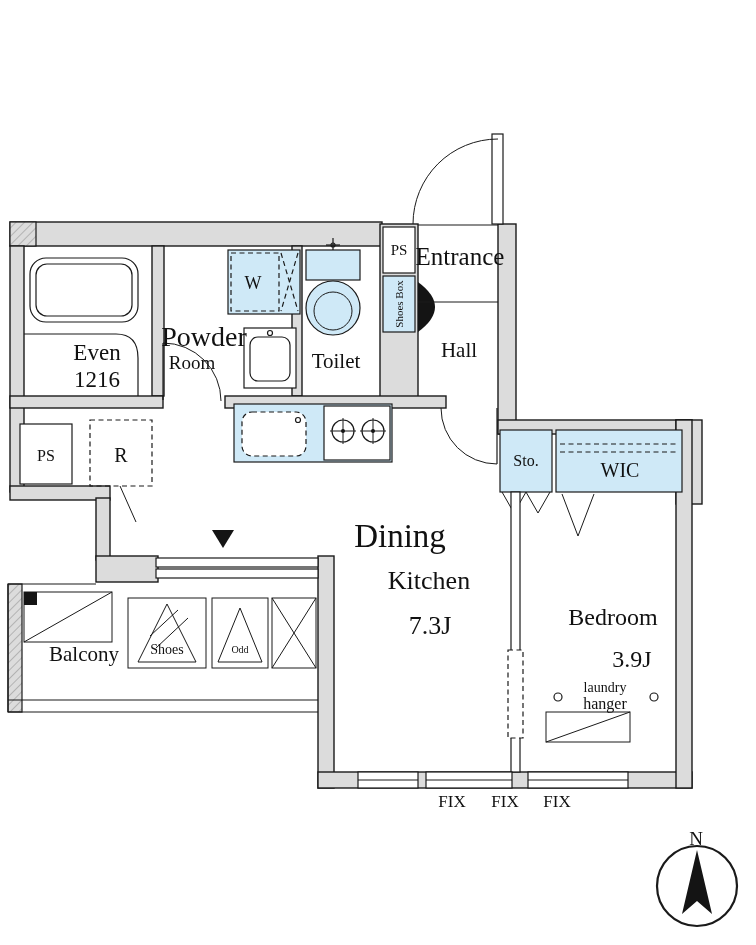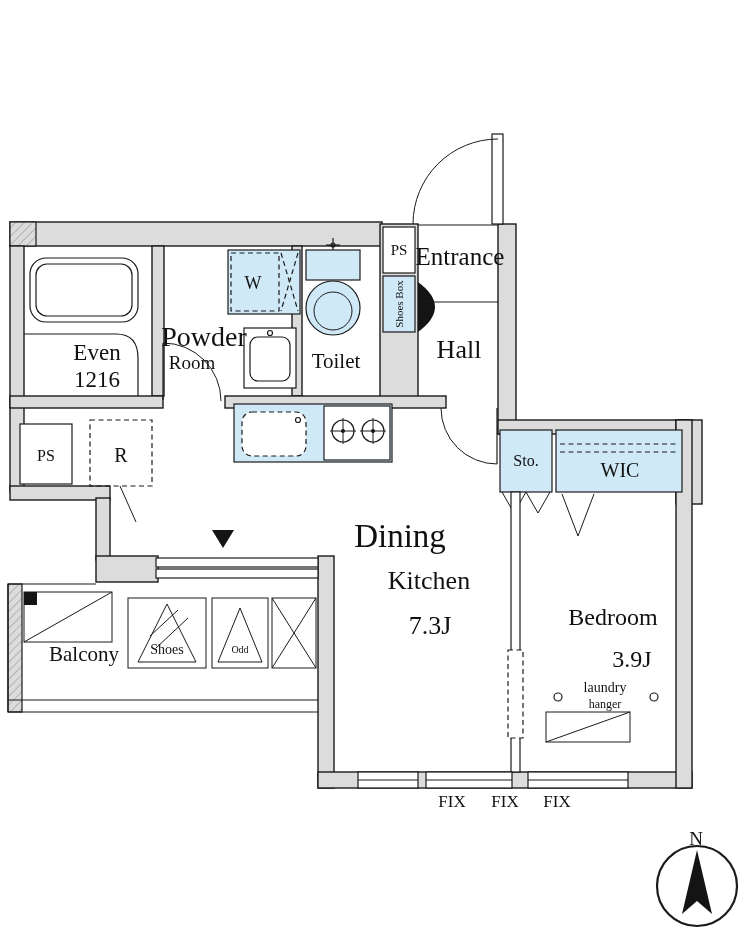--- a/index.html
+++ b/index.html
@@ -191,33 +191,33 @@
   </svg>
 
   <div class="lbl" style="left:97px;top:352px;font-size:23px">Even</div>
   <div class="lbl" style="left:97px;top:379px;font-size:23px">1216</div>
   <div class="lbl" style="left:204px;top:337px;font-size:28px">Powder</div>
   <div class="lbl" style="left:192px;top:362px;font-size:19px">Room</div>
   <div class="lbl" style="left:336px;top:361px;font-size:21px">Toilet</div>
   <div class="lbl" style="left:399px;top:250px;font-size:15px">PS</div>
   <div class="lbl" style="left:460px;top:256px;font-size:25px">Entrance</div>
   <div class="lbl rot" style="left:399px;top:304px;font-size:11px">Shoes Box</div>
-  <div class="lbl" style="left:459px;top:350px;font-size:26px">Hall</div>
+  <div class="lbl" style="left:459px;top:350px;font-size:21px">Hall</div>
   <div class="lbl" style="left:253px;top:283px;font-size:18px">W</div>
   <div class="lbl" style="left:46px;top:456px;font-size:16px">PS</div>
   <div class="lbl" style="left:121px;top:455px;font-size:20px">R</div>
   <div class="lbl" style="left:400px;top:536px;font-size:33px">Dining</div>
   <div class="lbl" style="left:429px;top:581px;font-size:26px">Kitchen</div>
   <div class="lbl" style="left:430px;top:626px;font-size:26px">7.3J</div>
   <div class="lbl" style="left:526px;top:461px;font-size:16px">Sto.</div>
   <div class="lbl" style="left:620px;top:470px;font-size:20px">WIC</div>
   <div class="lbl" style="left:613px;top:617px;font-size:24px">Bedroom</div>
   <div class="lbl" style="left:632px;top:659px;font-size:24px">3.9J</div>
   <div class="lbl" style="left:605px;top:688px;font-size:14px">laundry</div>
-  <div class="lbl" style="left:605px;top:704px;font-size:12px">hanger</div>
+  <div class="lbl" style="left:605px;top:704px;font-size:16px">hanger</div>
   <div class="lbl" style="left:84px;top:654px;font-size:21px">Balcony</div>
   <div class="lbl" style="left:167px;top:650px;font-size:14px">Shoes</div>
   <div class="lbl" style="left:240px;top:650px;font-size:10px">Odd</div>
   <div class="lbl" style="left:452px;top:801px;font-size:17px">FIX</div>
   <div class="lbl" style="left:505px;top:801px;font-size:17px">FIX</div>
   <div class="lbl" style="left:557px;top:801px;font-size:17px">FIX</div>
   <div class="lbl" style="left:696px;top:838px;font-size:19px">N</div>
 
 </div>
 

